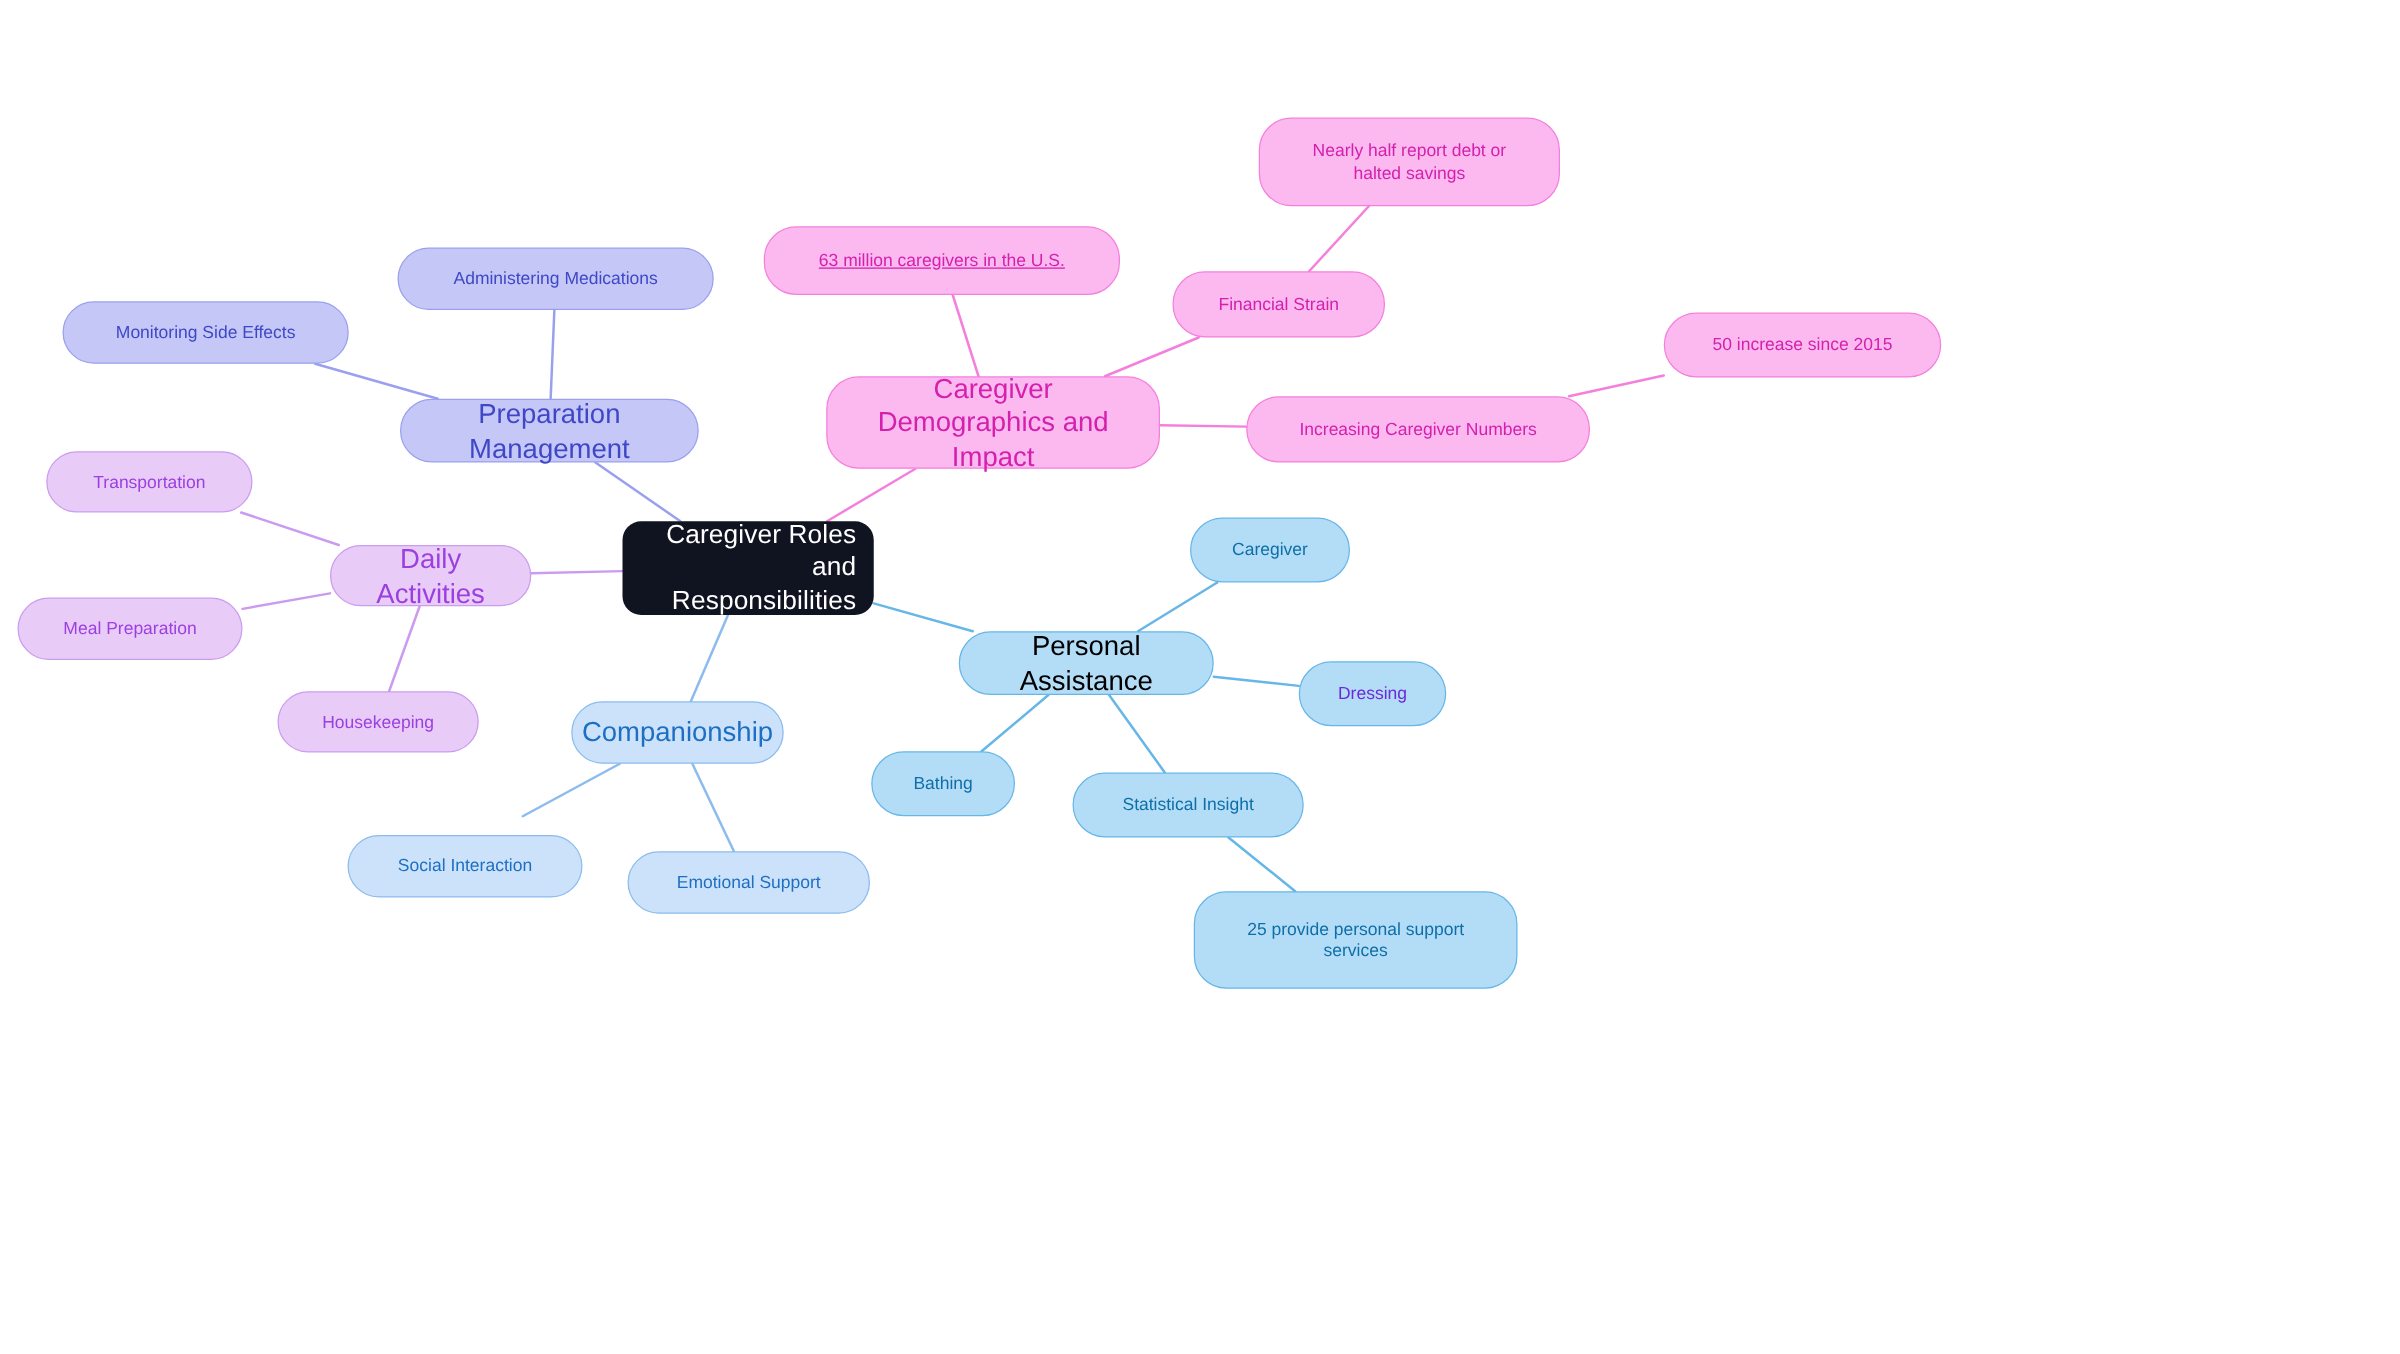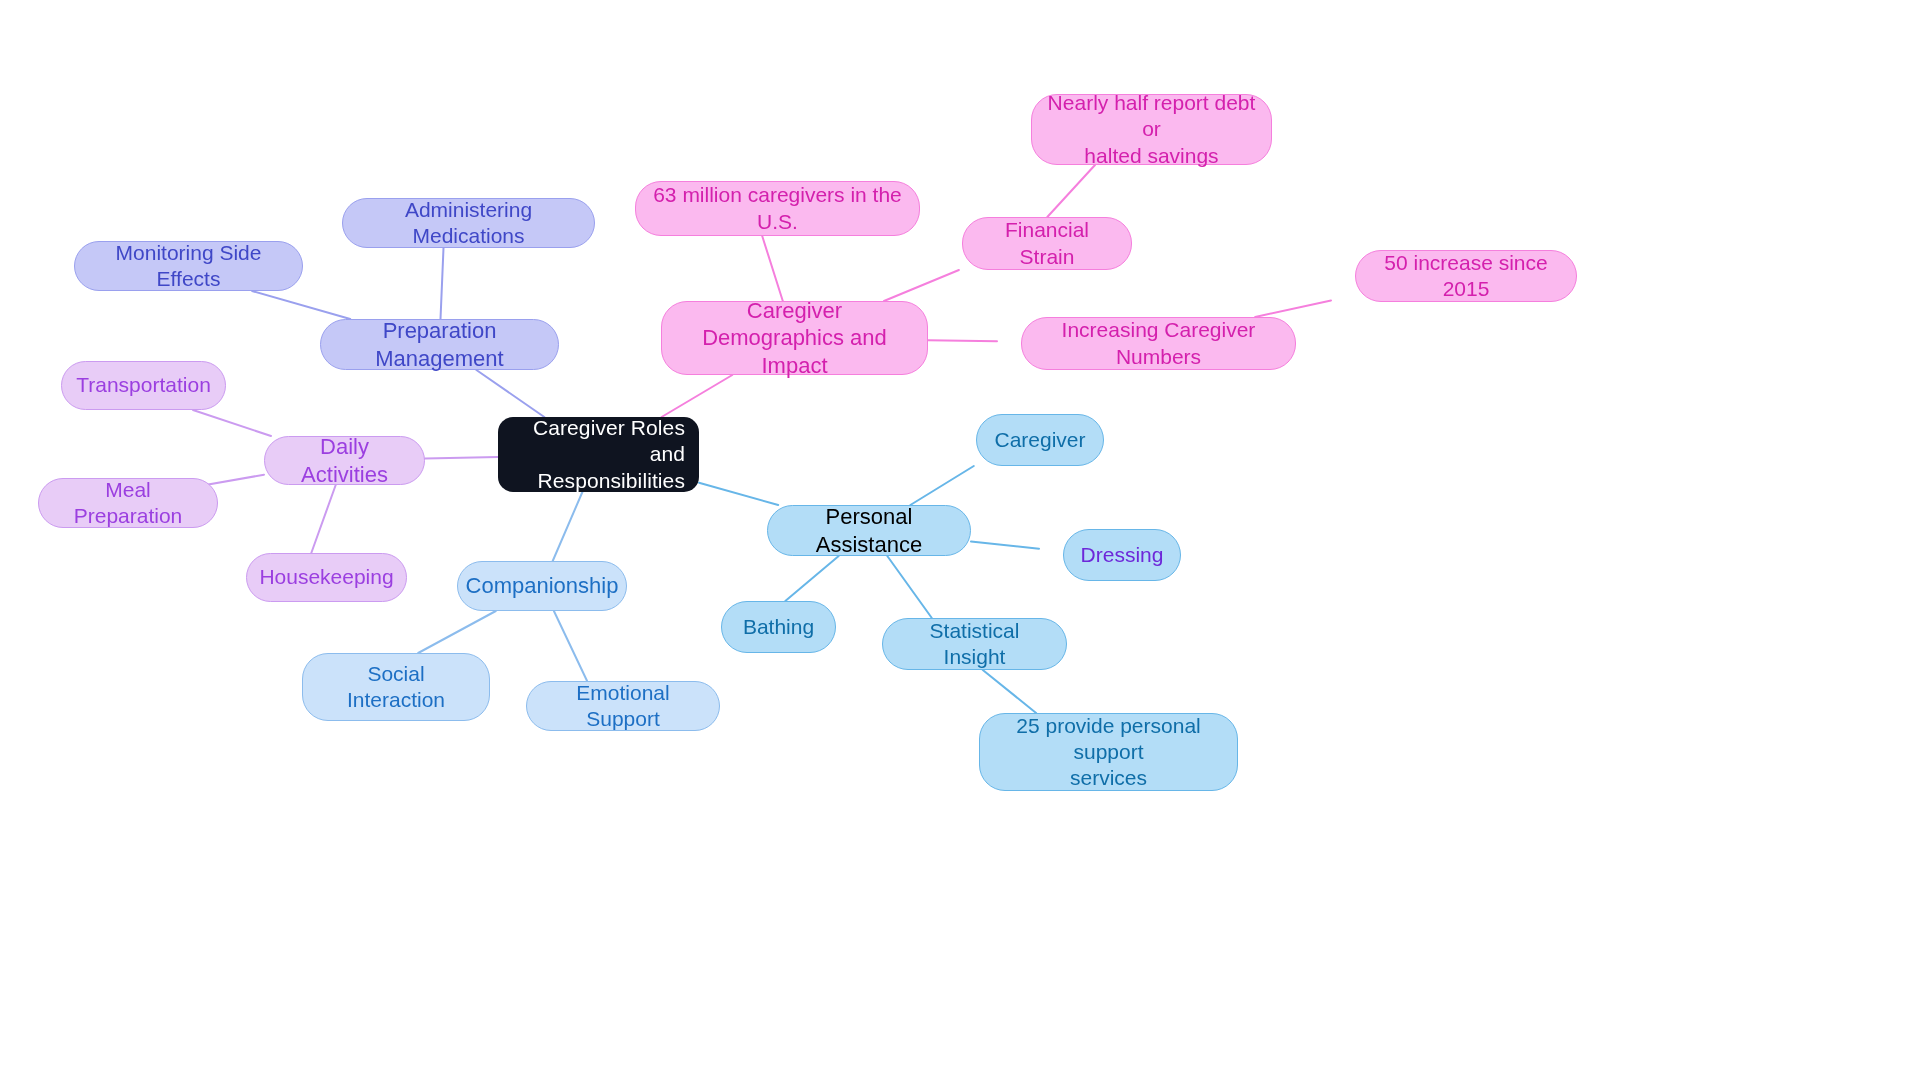--- a/index.html
+++ b/index.html
@@ -44,22 +44,21 @@
     border-radius: 15px;
     border-width: 0;
     font-size: 21px;
     letter-spacing: 0.1px;
     text-align: right;
   }
   .node-branch {
     font-size: 22px;
   }
   .node-leaf {
-    font-size: 21px;
-    margin-left: 24px;
+    font-size: 14px;
   }
 </style>
 </head>
 <body>
 
 <div id="mindmap-canvas">
   <svg id="edge-layer" viewBox="0 0 1920 1083" xmlns="http://www.w3.org/2000/svg">
       <line x1="661.6" y1="417.0" x2="732.3" y2="375.0" stroke="#f57fdd" stroke-width="2" stroke-linecap="round"></line>
       <line x1="782.8" y1="301.0" x2="762.2" y2="236.0" stroke="#f57fdd" stroke-width="2" stroke-linecap="round"></line>
       <line x1="884.0" y1="301.0" x2="958.9" y2="270.0" stroke="#f57fdd" stroke-width="2" stroke-linecap="round"></line>
@@ -81,35 +80,35 @@
       <line x1="971.0" y1="541.4" x2="1039.0" y2="548.7" stroke="#67b6e8" stroke-width="2" stroke-linecap="round"></line>
       <line x1="838.7" y1="556.0" x2="785.3" y2="601.0" stroke="#67b6e8" stroke-width="2" stroke-linecap="round"></line>
       <line x1="887.3" y1="556.0" x2="931.8" y2="618.0" stroke="#67b6e8" stroke-width="2" stroke-linecap="round"></line>
       <line x1="982.8" y1="670.0" x2="1036.1" y2="713.0" stroke="#67b6e8" stroke-width="2" stroke-linecap="round"></line>
     </svg>
   <div id="node-layer">
       <div class="node node-root" style="left: 498px; top: 417px; width: 201px; height: 75px; background: rgb(15, 20, 32); border-color: rgb(15, 20, 32); color: rgb(255, 255, 255);">Caregiver Roles and
 Responsibilities</div>
       <div class="node node-branch" style="left: 661px; top: 301px; width: 267px; height: 74px; background: rgb(251, 185, 239); border-color: rgb(245, 127, 221); color: rgb(212, 32, 173);">Caregiver Demographics and
 Impact</div>
-      <div class="node node-leaf" style="left: 611px; top: 181px; width: 285px; height: 55px; background: rgb(251, 185, 239); border-color: rgb(245, 127, 221); color: rgb(212, 32, 173);">63 million caregivers in the U.S.</div>
+      <div class="node node-leaf" style="left: 611px; top: 181px; width: 285px; height: 55px; background: rgb(251, 185, 239); border-color: rgb(245, 127, 221); color: rgb(212, 32, 173); text-decoration: underline;">63 million caregivers in the U.S.</div>
       <div class="node node-leaf" style="left: 938px; top: 217px; width: 170px; height: 53px; background: rgb(251, 185, 239); border-color: rgb(245, 127, 221); color: rgb(212, 32, 173);">Financial Strain</div>
       <div class="node node-leaf" style="left: 1007px; top: 94px; width: 241px; height: 71px; background: rgb(251, 185, 239); border-color: rgb(245, 127, 221); color: rgb(212, 32, 173);">Nearly half report debt or
 halted savings</div>
       <div class="node node-leaf" style="left: 997px; top: 317px; width: 275px; height: 53px; background: rgb(251, 185, 239); border-color: rgb(245, 127, 221); color: rgb(212, 32, 173);">Increasing Caregiver Numbers</div>
       <div class="node node-leaf" style="left: 1331px; top: 250px; width: 222px; height: 52px; background: rgb(251, 185, 239); border-color: rgb(245, 127, 221); color: rgb(212, 32, 173);">50 increase since 2015</div>
       <div class="node node-branch" style="left: 320px; top: 319px; width: 239px; height: 51px; background: rgb(197, 200, 247); border-color: rgb(154, 160, 238); color: rgb(63, 71, 199);">Preparation Management</div>
       <div class="node node-leaf" style="left: 318px; top: 198px; width: 253px; height: 50px; background: rgb(197, 200, 247); border-color: rgb(154, 160, 238); color: rgb(63, 71, 199);">Administering Medications</div>
       <div class="node node-leaf" style="left: 50px; top: 241px; width: 229px; height: 50px; background: rgb(197, 200, 247); border-color: rgb(154, 160, 238); color: rgb(63, 71, 199);">Monitoring Side Effects</div>
       <div class="node node-branch" style="left: 264px; top: 436px; width: 161px; height: 49px; background: rgb(232, 204, 247); border-color: rgb(203, 155, 240); color: rgb(155, 63, 224);">Daily Activities</div>
       <div class="node node-leaf" style="left: 37px; top: 361px; width: 165px; height: 49px; background: rgb(232, 204, 247); border-color: rgb(203, 155, 240); color: rgb(155, 63, 224);">Transportation</div>
       <div class="node node-leaf" style="left: 14px; top: 478px; width: 180px; height: 50px; background: rgb(232, 204, 247); border-color: rgb(203, 155, 240); color: rgb(155, 63, 224);">Meal Preparation</div>
       <div class="node node-leaf" style="left: 222px; top: 553px; width: 161px; height: 49px; background: rgb(232, 204, 247); border-color: rgb(203, 155, 240); color: rgb(155, 63, 224);">Housekeeping</div>
       <div class="node node-branch" style="left: 457px; top: 561px; width: 170px; height: 50px; background: rgb(203, 226, 250); border-color: rgb(140, 188, 237); color: rgb(29, 111, 196);">Companionship</div>
-      <div class="node node-leaf" style="left: 278px; top: 653px; width: 188px; height: 68px; background: rgb(203, 226, 250); border-color: rgb(140, 188, 237); color: rgb(29, 111, 196);">Social Interaction</div>
+      <div class="node node-leaf" style="left: 278px; top: 668px; width: 188px; height: 50px; background: rgb(203, 226, 250); border-color: rgb(140, 188, 237); color: rgb(29, 111, 196);">Social Interaction</div>
       <div class="node node-leaf" style="left: 502px; top: 681px; width: 194px; height: 50px; background: rgb(203, 226, 250); border-color: rgb(140, 188, 237); color: rgb(29, 111, 196);">Emotional Support</div>
       <div class="node node-branch" style="left: 767px; top: 505px; width: 204px; height: 51px; background: rgb(179, 221, 247); border-color: rgb(103, 182, 232); color: #000000;">Personal Assistance</div>
       <div class="node node-leaf" style="left: 952px; top: 414px; width: 128px; height: 52px; background: rgb(179, 221, 247); border-color: rgb(103, 182, 232); color: rgb(15, 110, 168);">Caregiver</div>
       <div class="node node-leaf" style="left: 1039px; top: 529px; width: 118px; height: 52px; background: rgb(179, 221, 247); border-color: rgb(103, 182, 232); color: #6d28d9;">Dressing</div>
       <div class="node node-leaf" style="left: 697px; top: 601px; width: 115px; height: 52px; background: rgb(179, 221, 247); border-color: rgb(103, 182, 232); color: rgb(15, 110, 168);">Bathing</div>
       <div class="node node-leaf" style="left: 858px; top: 618px; width: 185px; height: 52px; background: rgb(179, 221, 247); border-color: rgb(103, 182, 232); color: rgb(15, 110, 168);">Statistical Insight</div>
       <div class="node node-leaf" style="left: 955px; top: 713px; width: 259px; height: 78px; background: rgb(179, 221, 247); border-color: rgb(103, 182, 232); color: rgb(15, 110, 168);">25 provide personal support
 services</div>
     </div>
 </div>

